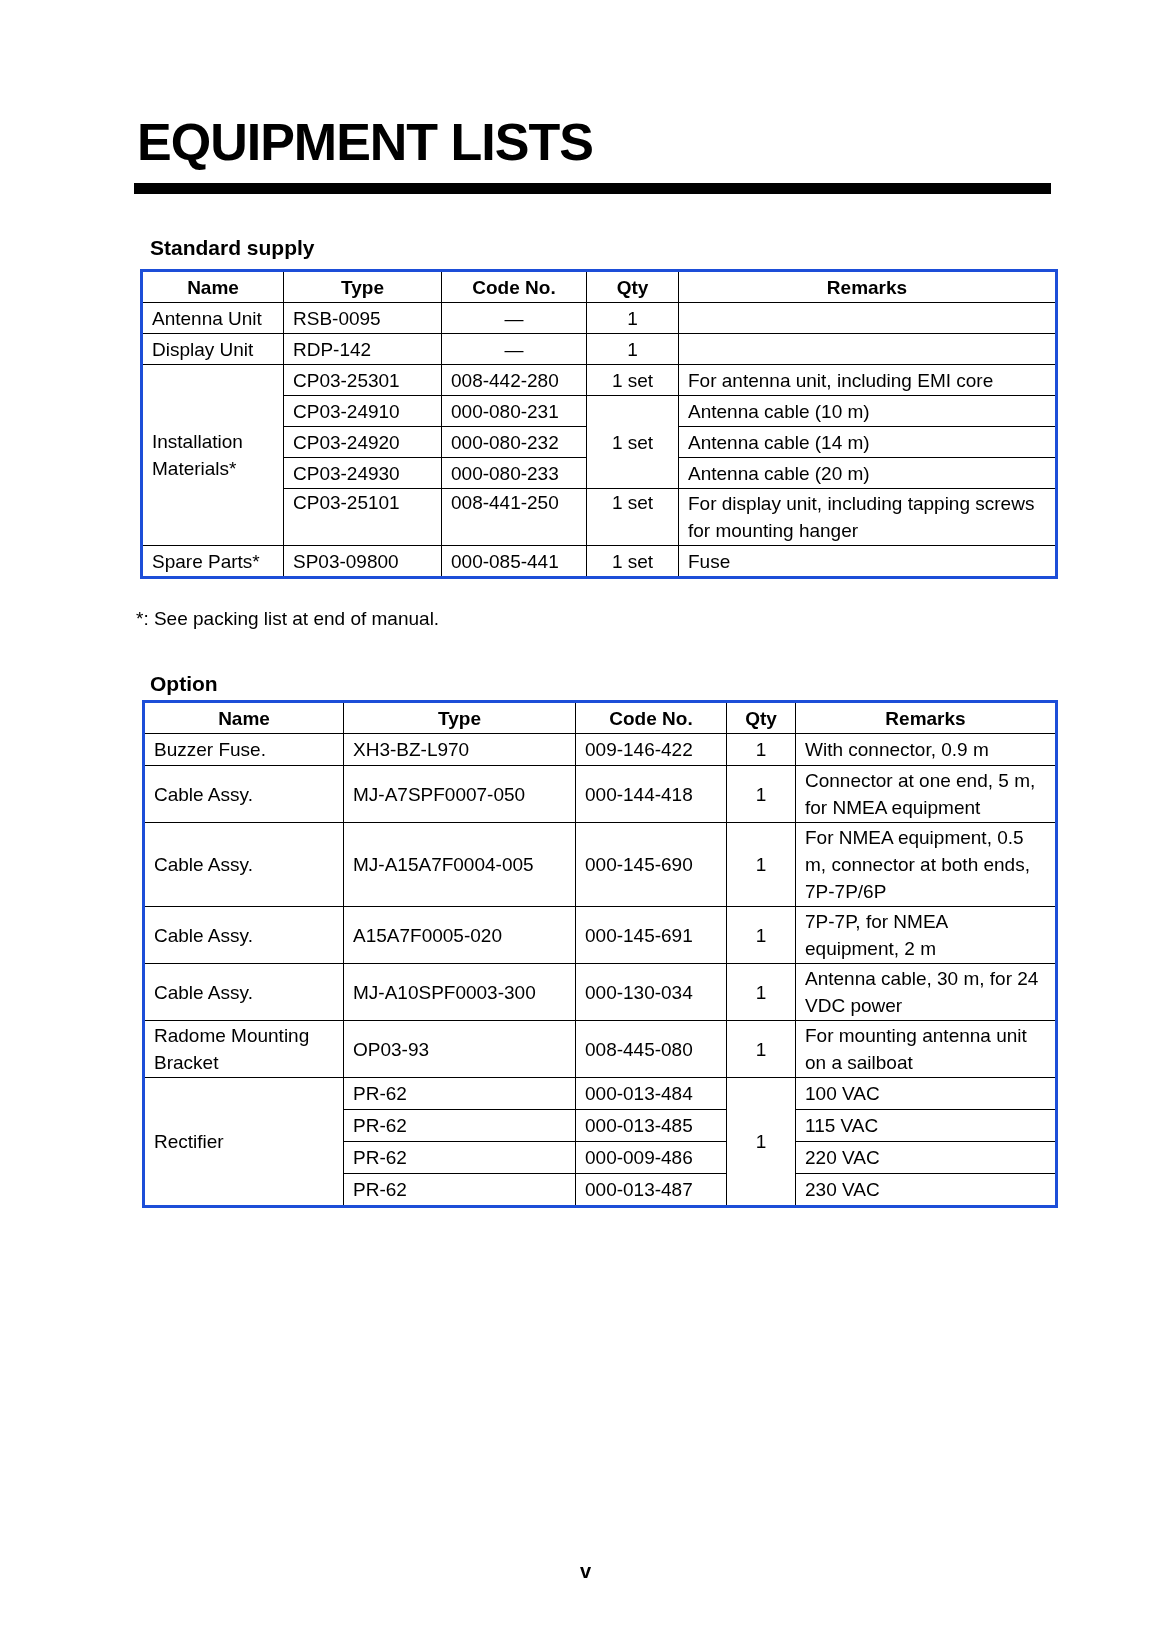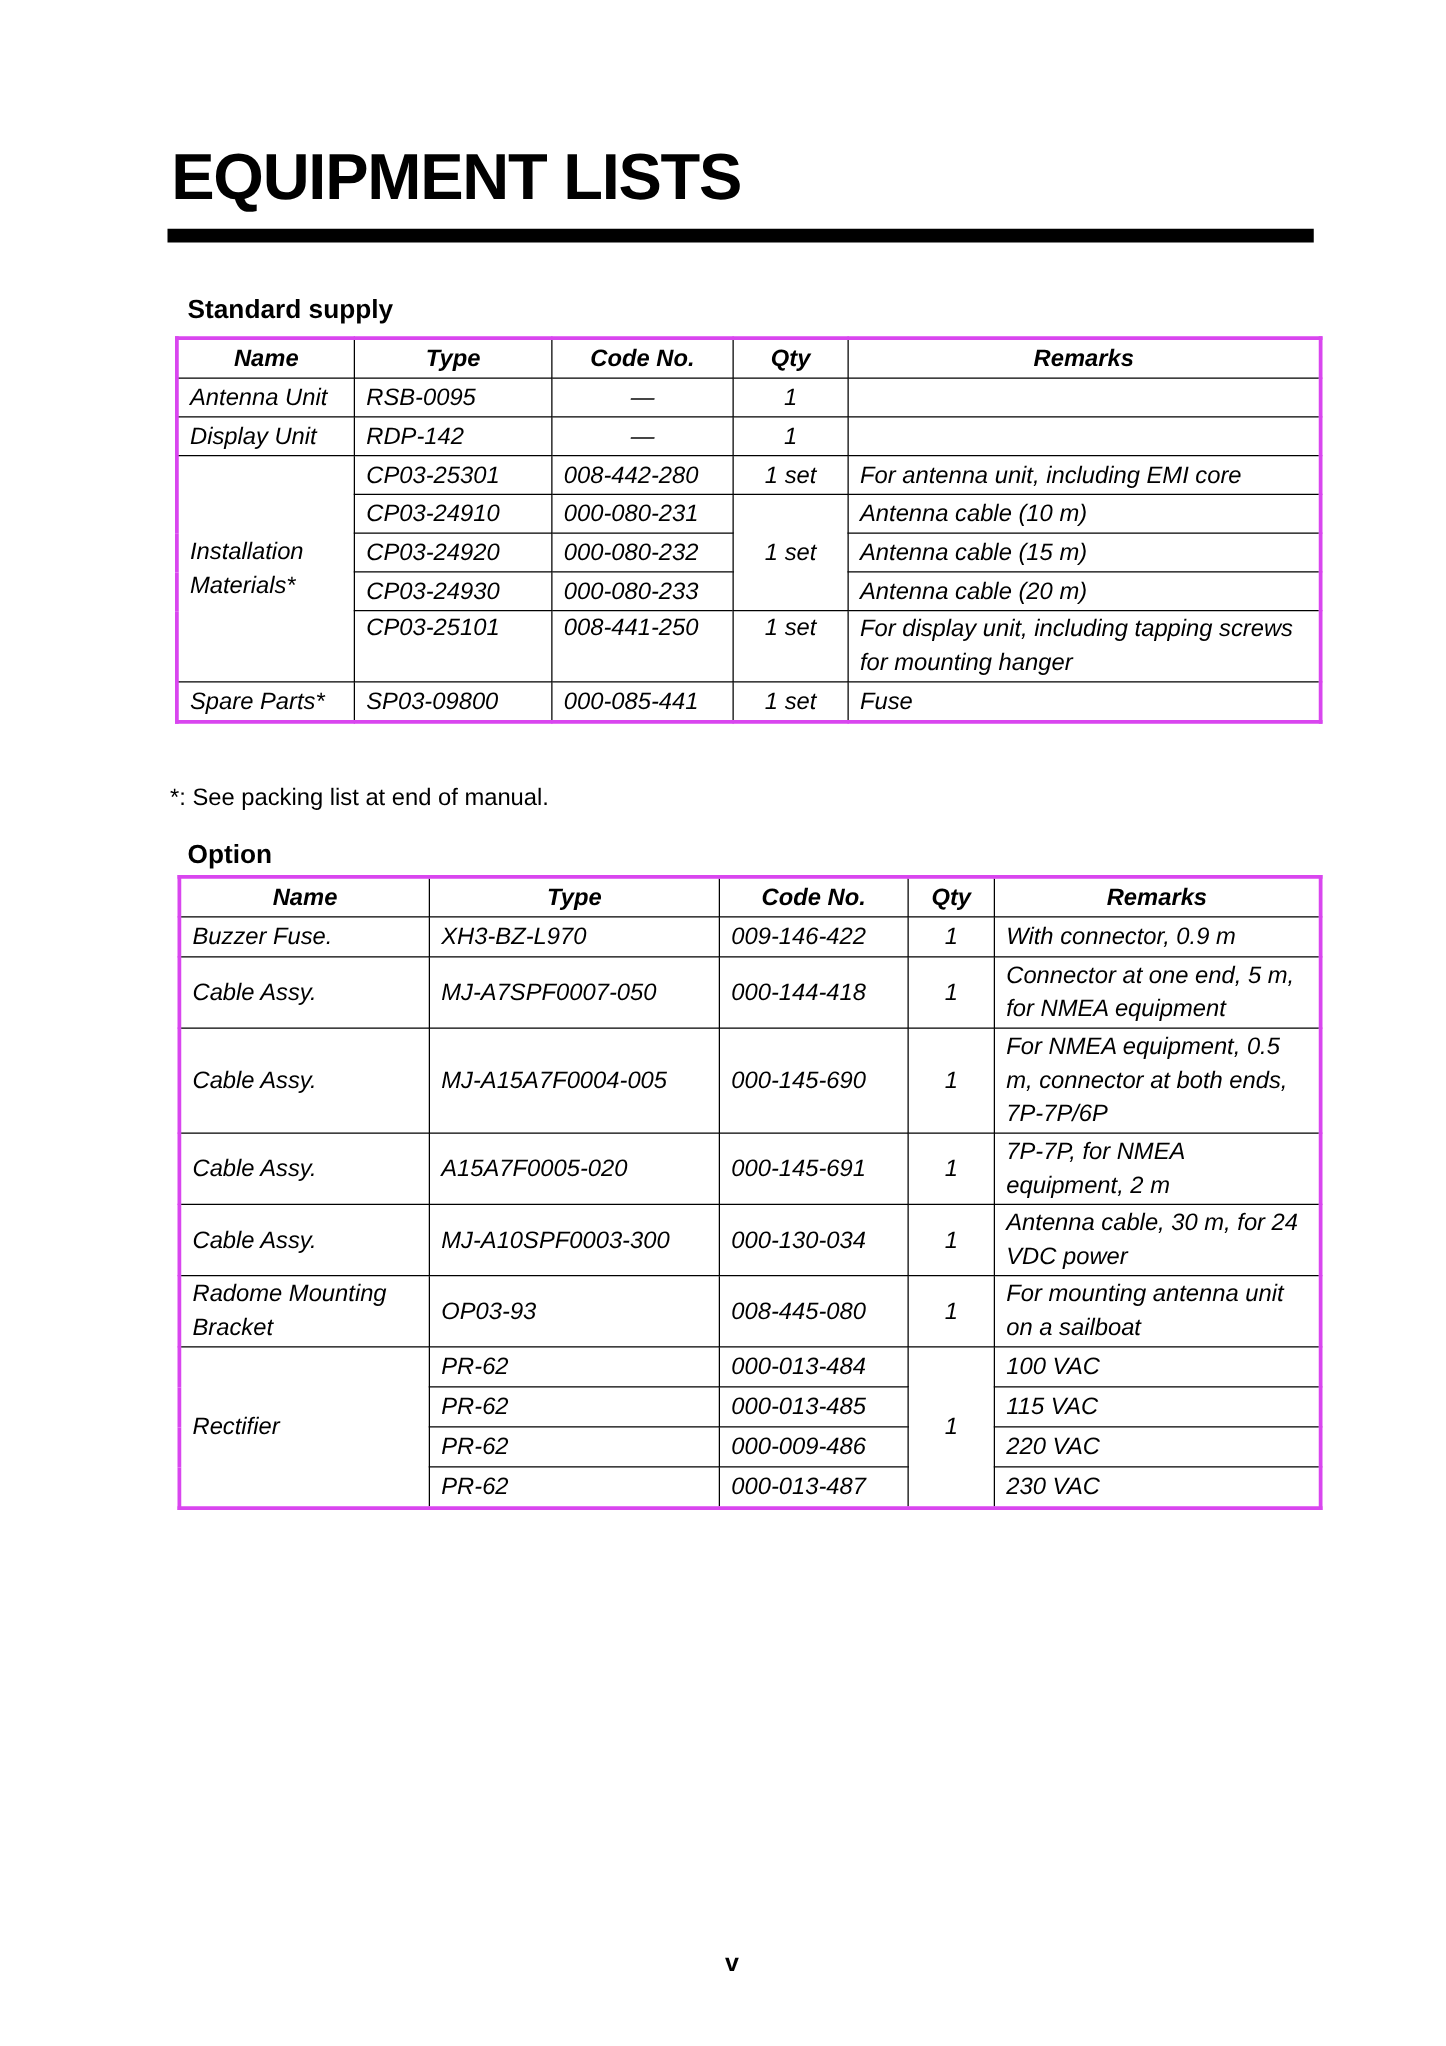--- a/index.html
+++ b/index.html
@@ -3,23 +3,23 @@
 <meta charset="utf-8">
 <style>
   html, body { margin:0; padding:0; background:#fff; }
   body { width:1157px; height:1637px; position:relative; font-family:"Liberation Sans", sans-serif; color:#000; }
   .title { position:absolute; left:137px; top:112px; font-size:52px; font-weight:bold; letter-spacing:-1px; margin:0; }
   .rule { position:absolute; left:134px; top:183px; width:917px; height:11px; background:#000; }
   .h2 { position:absolute; font-size:21px; font-weight:bold; margin:14px; }
   table { position:absolute; border-collapse:collapse; font-size:19px; }
   td, th { border:1.5px solid #000; padding:0 9px; line-height:27px; vertical-align:middle; }
   th { font-weight:bold; text-align:center; height:30px; }
-  table.outer { border:3px solid #d946ef;font-style:italic; }
+  table.outer { border:3px solid #1d4ed8; }
   .c { text-align:center; }
-  .note { position:absolute; left:136px; top:628px; font-size:19px; }
+  .note { position:absolute; left:136px; top:608px; font-size:19px; }
   .pageno { position:absolute; left:580px; top:1560px; font-size:20px; font-weight:bold; }
   #t1 { left:140px; top:269px; width:918px; }
   #t1 td { height:30px; }
   #t2 { left:142px; top:700px; width:916px; }
   #t2 td { height:31px; }
 </style>
 </head>
 <body>
 
 <h1 class="title">EQUIPMENT LISTS</h1>
@@ -66,21 +66,21 @@
   </tr>
   <tr>
     <td>CP03-24910</td>
     <td>000-080-231</td>
     <td class="c" rowspan="3">1 set</td>
     <td>Antenna cable (10 m)</td>
   </tr>
   <tr>
     <td>CP03-24920</td>
     <td>000-080-232</td>
-    <td>Antenna cable (15 m)</td>
+    <td>Antenna cable (14 m)</td>
   </tr>
   <tr>
     <td>CP03-24930</td>
     <td>000-080-233</td>
     <td>Antenna cable (20 m)</td>
   </tr>
   <tr>
     <td style="vertical-align:top;">CP03-25101</td>
     <td style="vertical-align:top;">008-441-250</td>
     <td class="c" style="vertical-align:top;">1 set</td>

